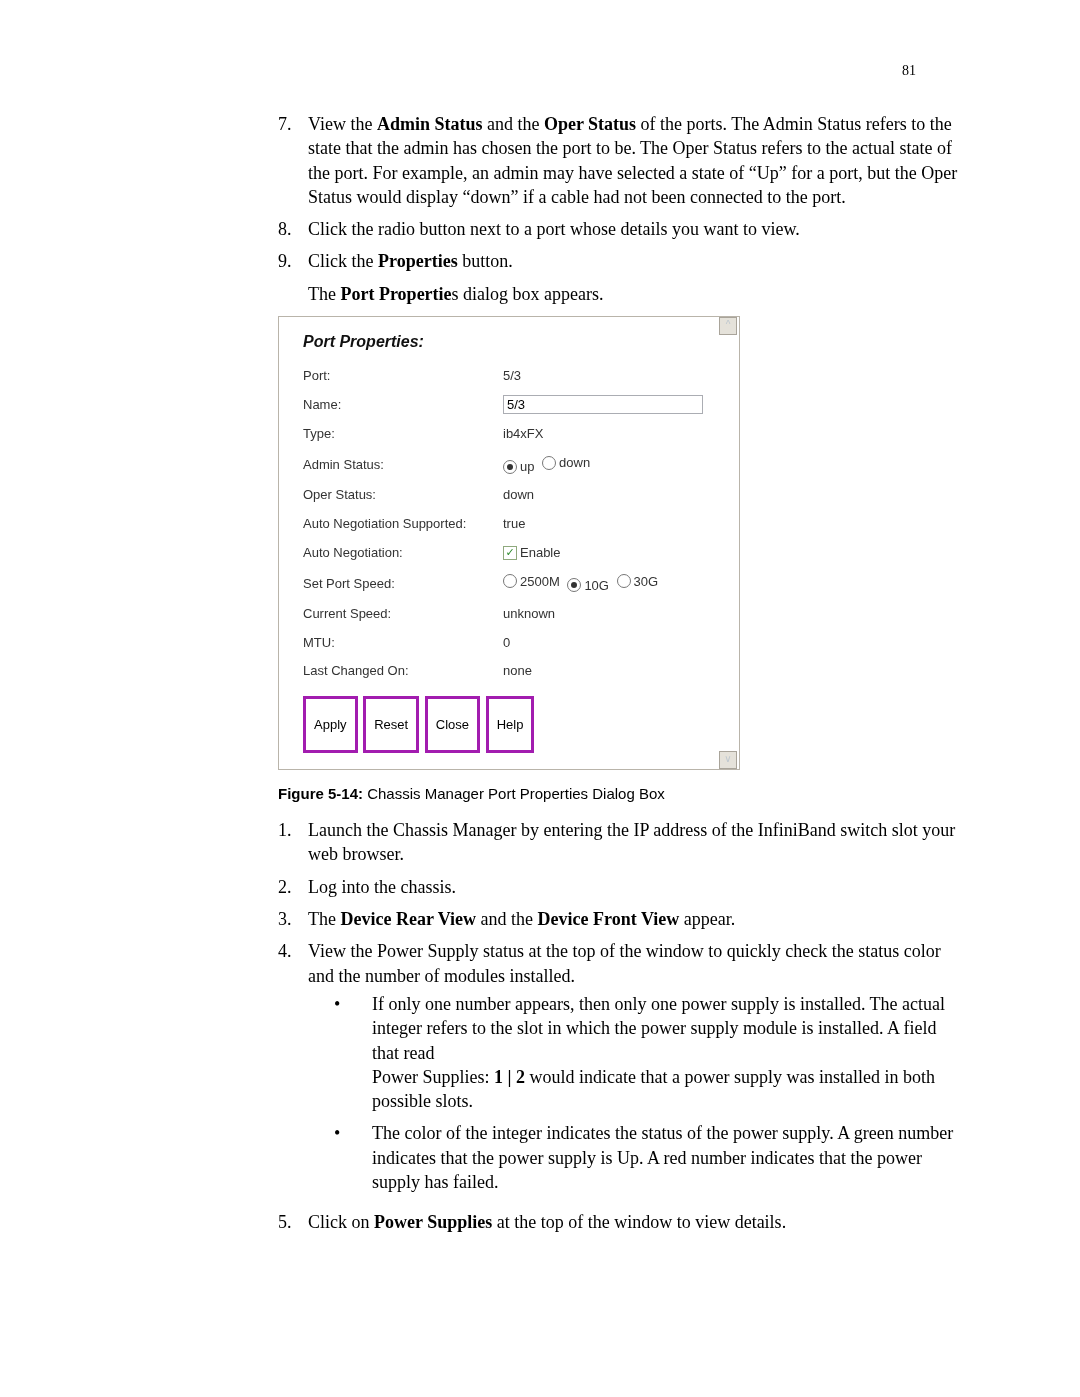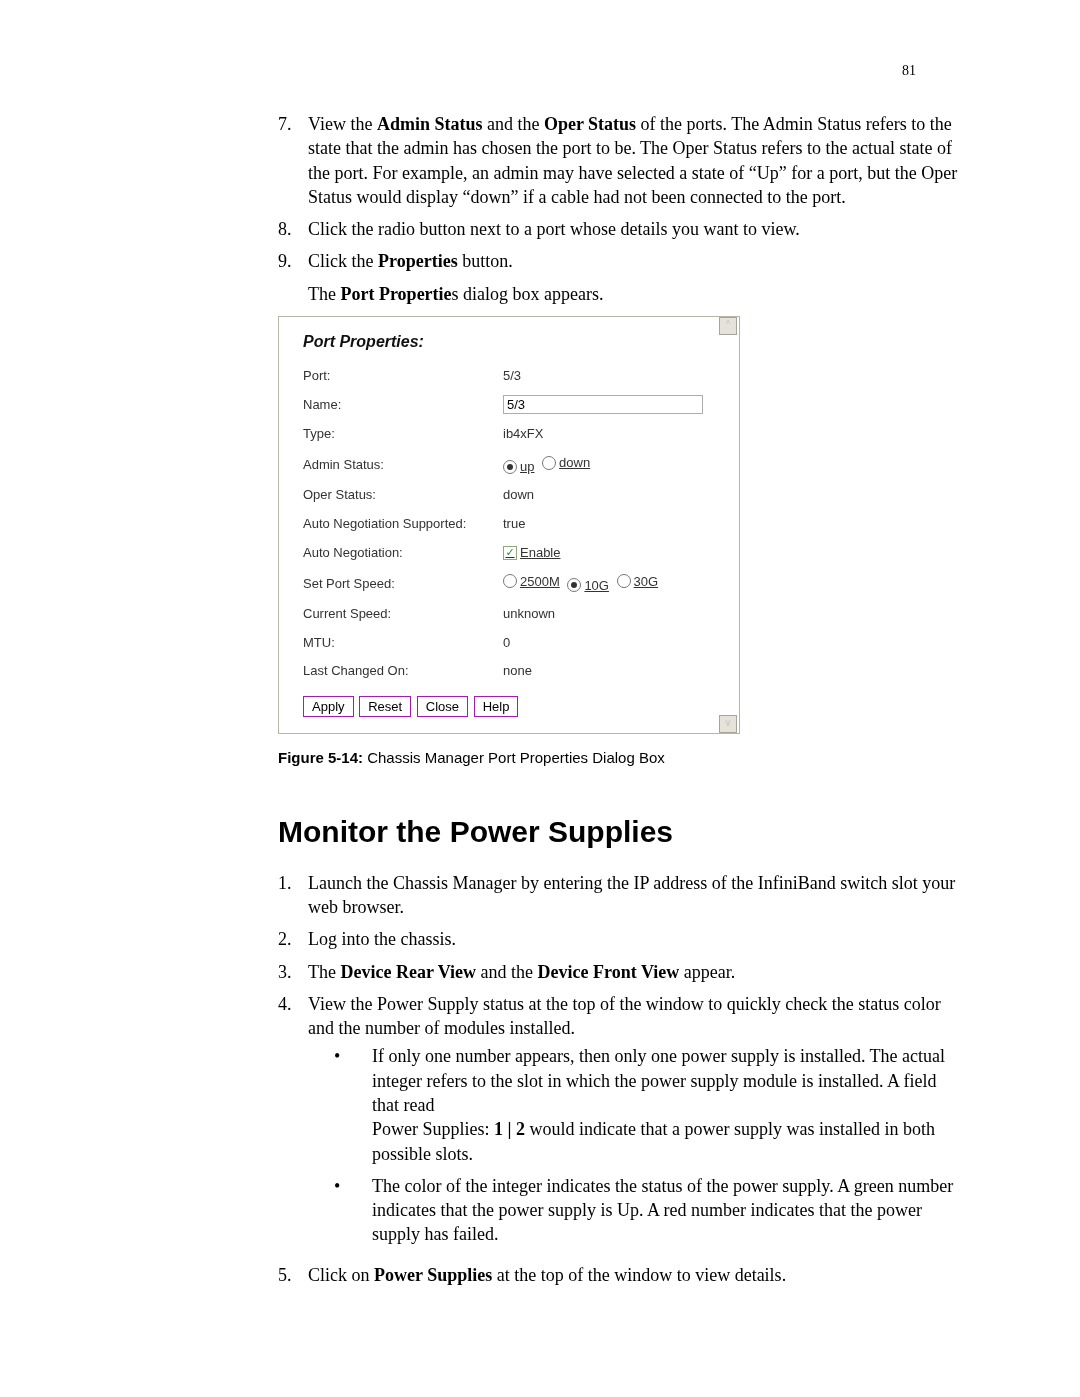--- a/index.html
+++ b/index.html
@@ -60,42 +60,41 @@
     font-family: Arial, Helvetica, sans-serif;
     font-size: 13px;
     width: 200px;
     border: 1px solid #abadb3;
     padding: 1px 3px;
     box-sizing: border-box;
   }
   .radio-like, .check-like {
     display: inline-flex; align-items: center;
     margin-right: 4px;
-    text-decoration: underline;
   }
   .radio-circle {
     width: 12px; height: 12px; border-radius: 50%;
     border: 1px solid #777; margin-right: 3px;
     display: inline-flex; align-items: center; justify-content: center;
     background: #fff;
   }
   .radio-dot { width: 6px; height: 6px; border-radius: 50%; background: #333; }
   .check-box {
     width: 12px; height: 12px; border: 1px solid #8fa97d;
     margin-right: 3px; display: inline-flex; align-items: center; justify-content: center;
     background: #fff;
   }
   .check-mark { color: #2b8a2b; font-size: 11px; line-height: 1; }
   .pp-buttons { margin-top: 16px; }
   .pp-buttons button {
     font-family: Arial, Helvetica, sans-serif;
     font-size: 13px;
     background: #fff;
-    border: 1px solid #a21caf;
-    padding: 2px 8px;
+    border: 3px solid #a21caf;
+    padding: 18px 8px;
     margin-right: 2px;
     cursor: pointer;
   }
   .figure-caption {
     font-family: Arial, Helvetica, sans-serif;
     font-size: 15px;
     margin-top: 14px;
     color: #000;
   }
   .figure-caption .cap-bold { font-weight: bold; }
@@ -245,21 +244,20 @@
         </div>
       </div>
       <div class="scroll-arrow bot">∨</div>
     </div>
 
     <div class="figure-caption">
       <span class="cap-bold">Figure 5-14: </span><span>Chassis Manager Port Properties Dialog Box</span>
     </div>
   </div>
 
-  <h2 class="section-heading">Monitor the Power Supplies</h2>
 
   <ul class="step-list">
     <li class="step-item">
       <div class="step-num">1.</div>
       <div class="step-body">Launch the Chassis Manager by entering the IP address of the InfiniBand switch slot your web browser.</div>
     </li>
     <li class="step-item">
       <div class="step-num">2.</div>
       <div class="step-body">Log into the chassis.</div>
     </li>

